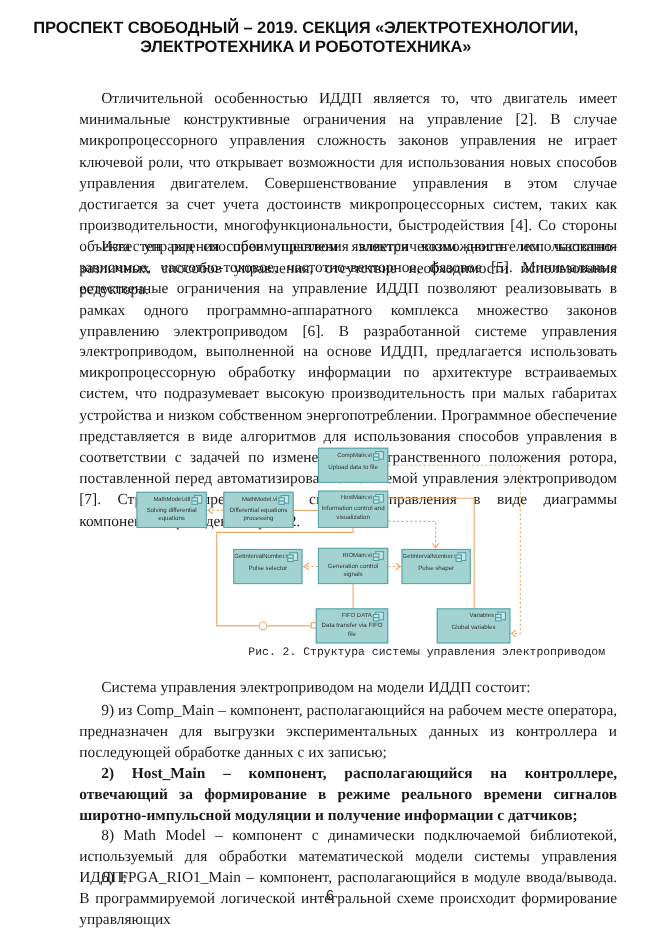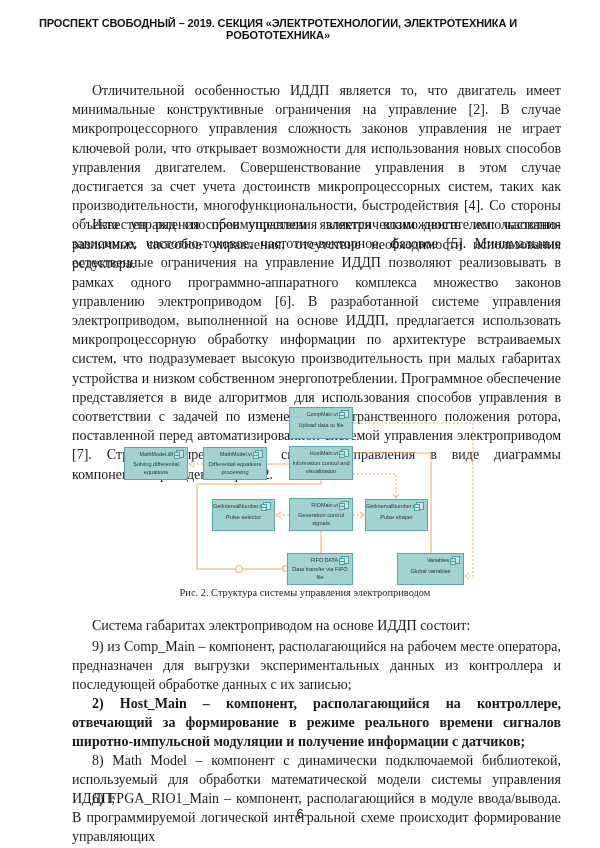--- a/index.html
+++ b/index.html
@@ -1,19 +1,19 @@
 <!DOCTYPE html>
 <html><head>
 <meta charset="utf-8">
 <style>
   html, body { margin:0; padding:0; background:#ffffff; }
   body { width:600px; height:848px; position:relative; overflow:hidden; font-family:"Liberation Serif", serif; color:#1a1a1a; }
-  .header { position:absolute; left:0; top:17px; width:556px; text-align:center; font-family:"Liberation Sans", sans-serif; font-weight:bold; font-size:11px; letter-spacing:-0.1px; color:#111; }
+  .header { position:absolute; left:0; top:17px; width:556px; text-align:center; font-family:"Liberation Sans", sans-serif; font-weight:bold; font-size:15px; letter-spacing:-0.1px; color:#111; }
   .para { position:absolute; left:61px; width:489px; font-size:14px; line-height:19.2px; text-align:justify; text-indent:20px; margin:11px; }
-  .caption { position:absolute; left:60px; width:490px; top:587px; text-align:center; font-size:10.4px; color:#222; }
+  .caption { position:absolute; left:60px; width:490px; top:587px; text-align:right; font-size:10.4px; color:#222;font-family:Liberation Mono, monospace; }
   .page-num { position:absolute; left:0; width:600px; top:806px; text-align:center; font-family:"Liberation Sans", sans-serif; font-size:13px; color:#222; }
   .diagram { position:absolute; left:0; top:0; width:600px; height:848px; pointer-events:none; }
   .box { position:absolute; background:#a3d3d1; border:1px solid #5aa6a7; box-sizing:border-box; font-family:"Liberation Sans", sans-serif; color:#333; text-align:center; pointer-events:auto; }
   .box .bname { position:absolute; top:3px; left:0; right:12px; font-size:5.4px; text-align:right; padding-right:2px; white-space:nowrap; overflow:hidden; }
   .box .bicon { position:absolute; top:2px; right:3px; width:8px; height:8px; border:1px solid #4f9ea3; background:#c6e6e6; box-sizing:border-box; }
   .box .bicon:before, .box .bicon:after { content:""; position:absolute; left:-3px; width:4px; height:2px; border:1px solid #4f9ea3; background:#c6e6e6; }
   .box .bicon:before { top:1px; } .box .bicon:after { top:4px; }
   .box .bdesc { position:absolute; left:2px; right:2px; top:50%; transform:translateY(-25%); font-size:5.6px; line-height:8px; }
 </style>
 </head>
@@ -98,19 +98,19 @@
   </div>
   <div class="box" style="left:397px;top:553px;width:67px;height:32px;">
     <div class="bname">Variables</div>
     <div class="bicon"></div>
     <div class="bdesc">Global variables</div>
   </div>
 </div>
 
 <div class="caption">Рис. 2. Структура системы управления электроприводом</div>
 
-<p class="para" style="top:605px;">Система габаритах электроприводом на основе ИДДП состоит:</p>
+<p class="para" style="top:605px;">Система управления электроприводом на модели ИДДП состоит:</p>
 <p class="para" style="top:626px;">9) из Comp_Main – компонент, располагающийся на рабочем месте оператора, предназначен для выгрузки экспериментальных данных из контроллера и последующей обработке данных с их записью;</p>
 <p class="para" style="top:683px;font-weight:bold;">2) Host_Main – компонент, располагающийся на контроллере, отвечающий за формирование в режиме реального времени сигналов широтно-импульсной модуляции и получение информации с датчиков;</p>
 <p class="para" style="top:740px;">8) Math Model – компонент с динамически подключаемой библиотекой, используемый для обработки математической модели системы управления ИДДП;</p>
 <p class="para" style="top:778px;">6) FPGA_RIO1_Main – компонент, располагающийся в модуле ввода/вывода. В программируемой логической интегральной схеме происходит формирование управляющих</p>
 
 <div class="page-num">6</div>
 
 </body></html>

